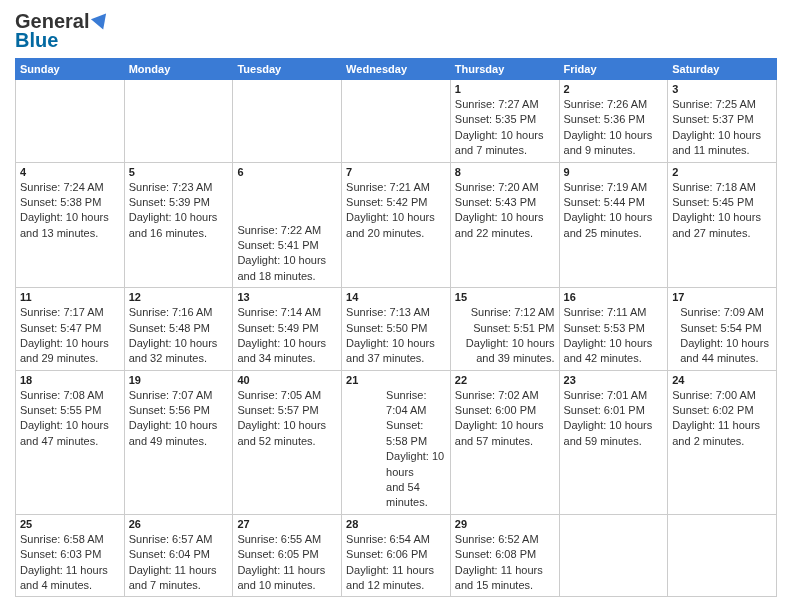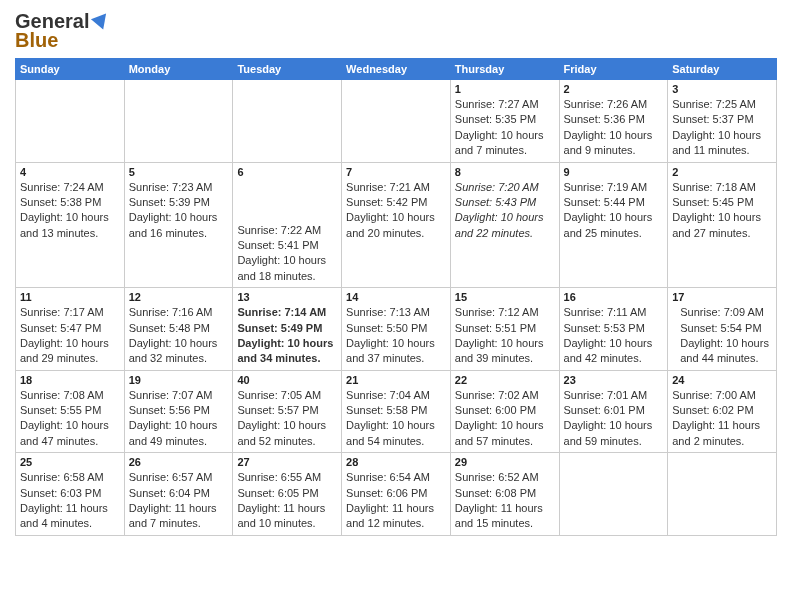--- a/index.html
+++ b/index.html
@@ -95,21 +95,21 @@
 </head>
 <body>
 
 <div class="page">
   <div class="header">
     <div class="logo">
       <div class="logo-row">
         <span style="font-size:20px; font-weight:bold; color:#333;">General</span>
         <span class="logo-triangle"></span>
       </div>
-      <span style="font-size:20px; font-weight:bold; color:#a16207; margin-top:-4px; display:block;">Blue</span>
+      <span style="font-size:20px; font-weight:bold; color:#0369a1; margin-top:-4px; display:block;">Blue</span>
     </div>
     <div class="title-block">
       <div class="title-month"></div>
       <div class="title-location"></div>
     </div>
   </div>
 
   <table class="calendar">
     <thead>
       <tr>
@@ -174,21 +174,21 @@
           </td>
           <td>
             <span class="day-num">7</span>
             <div class="day-info" style="white-space: pre-line;">Sunrise: 7:21 AM
 Sunset: 5:42 PM
 Daylight: 10 hours
 and 20 minutes.</div>
           </td>
           <td>
             <span class="day-num">8</span>
-            <div class="day-info" style="white-space: pre-line; font-style: italic;">Sunrise: 7:20 AM
+            <div class="day-info" style="white-space: pre-line;">Sunrise: 7:20 AM
 Sunset: 5:43 PM
 Daylight: 10 hours
 and 22 minutes.</div>
           </td>
           <td>
             <span class="day-num">9</span>
             <div class="day-info" style="white-space: pre-line;">Sunrise: 7:19 AM
 Sunset: 5:44 PM
 Daylight: 10 hours
 and 25 minutes.</div>
@@ -211,35 +211,35 @@
           </td>
           <td>
             <span class="day-num">12</span>
             <div class="day-info" style="white-space: pre-line;">Sunrise: 7:16 AM
 Sunset: 5:48 PM
 Daylight: 10 hours
 and 32 minutes.</div>
           </td>
           <td>
             <span class="day-num">13</span>
-            <div class="day-info" style="white-space: pre-line; font-weight: bold;">Sunrise: 7:14 AM
+            <div class="day-info" style="white-space: pre-line;">Sunrise: 7:14 AM
 Sunset: 5:49 PM
 Daylight: 10 hours
 and 34 minutes.</div>
           </td>
           <td>
             <span class="day-num">14</span>
             <div class="day-info" style="white-space: pre-line;">Sunrise: 7:13 AM
 Sunset: 5:50 PM
 Daylight: 10 hours
 and 37 minutes.</div>
           </td>
           <td>
             <span class="day-num">15</span>
-            <div class="day-info" style="white-space: pre-line;">Sunrise: 7:12 AM
+            <div class="day-info" style="white-space: pre-line; text-align: right;">Sunrise: 7:12 AM
 Sunset: 5:51 PM
 Daylight: 10 hours
 and 39 minutes.</div>
           </td>
           <td>
             <span class="day-num">16</span>
             <div class="day-info" style="white-space: pre-line;">Sunrise: 7:11 AM
 Sunset: 5:53 PM
 Daylight: 10 hours
 and 42 minutes.</div>
@@ -269,21 +269,21 @@
           </td>
           <td>
             <span class="day-num">40</span>
             <div class="day-info" style="white-space: pre-line;">Sunrise: 7:05 AM
 Sunset: 5:57 PM
 Daylight: 10 hours
 and 52 minutes.</div>
           </td>
           <td>
             <span class="day-num">21</span>
-            <div class="day-info" style="white-space: pre-line;">Sunrise: 7:04 AM
+            <div class="day-info" style="white-space: pre-line; margin-left: 40px;">Sunrise: 7:04 AM
 Sunset: 5:58 PM
 Daylight: 10 hours
 and 54 minutes.</div>
           </td>
           <td>
             <span class="day-num">22</span>
             <div class="day-info" style="white-space: pre-line;">Sunrise: 7:02 AM
 Sunset: 6:00 PM
 Daylight: 10 hours
 and 57 minutes.</div>

